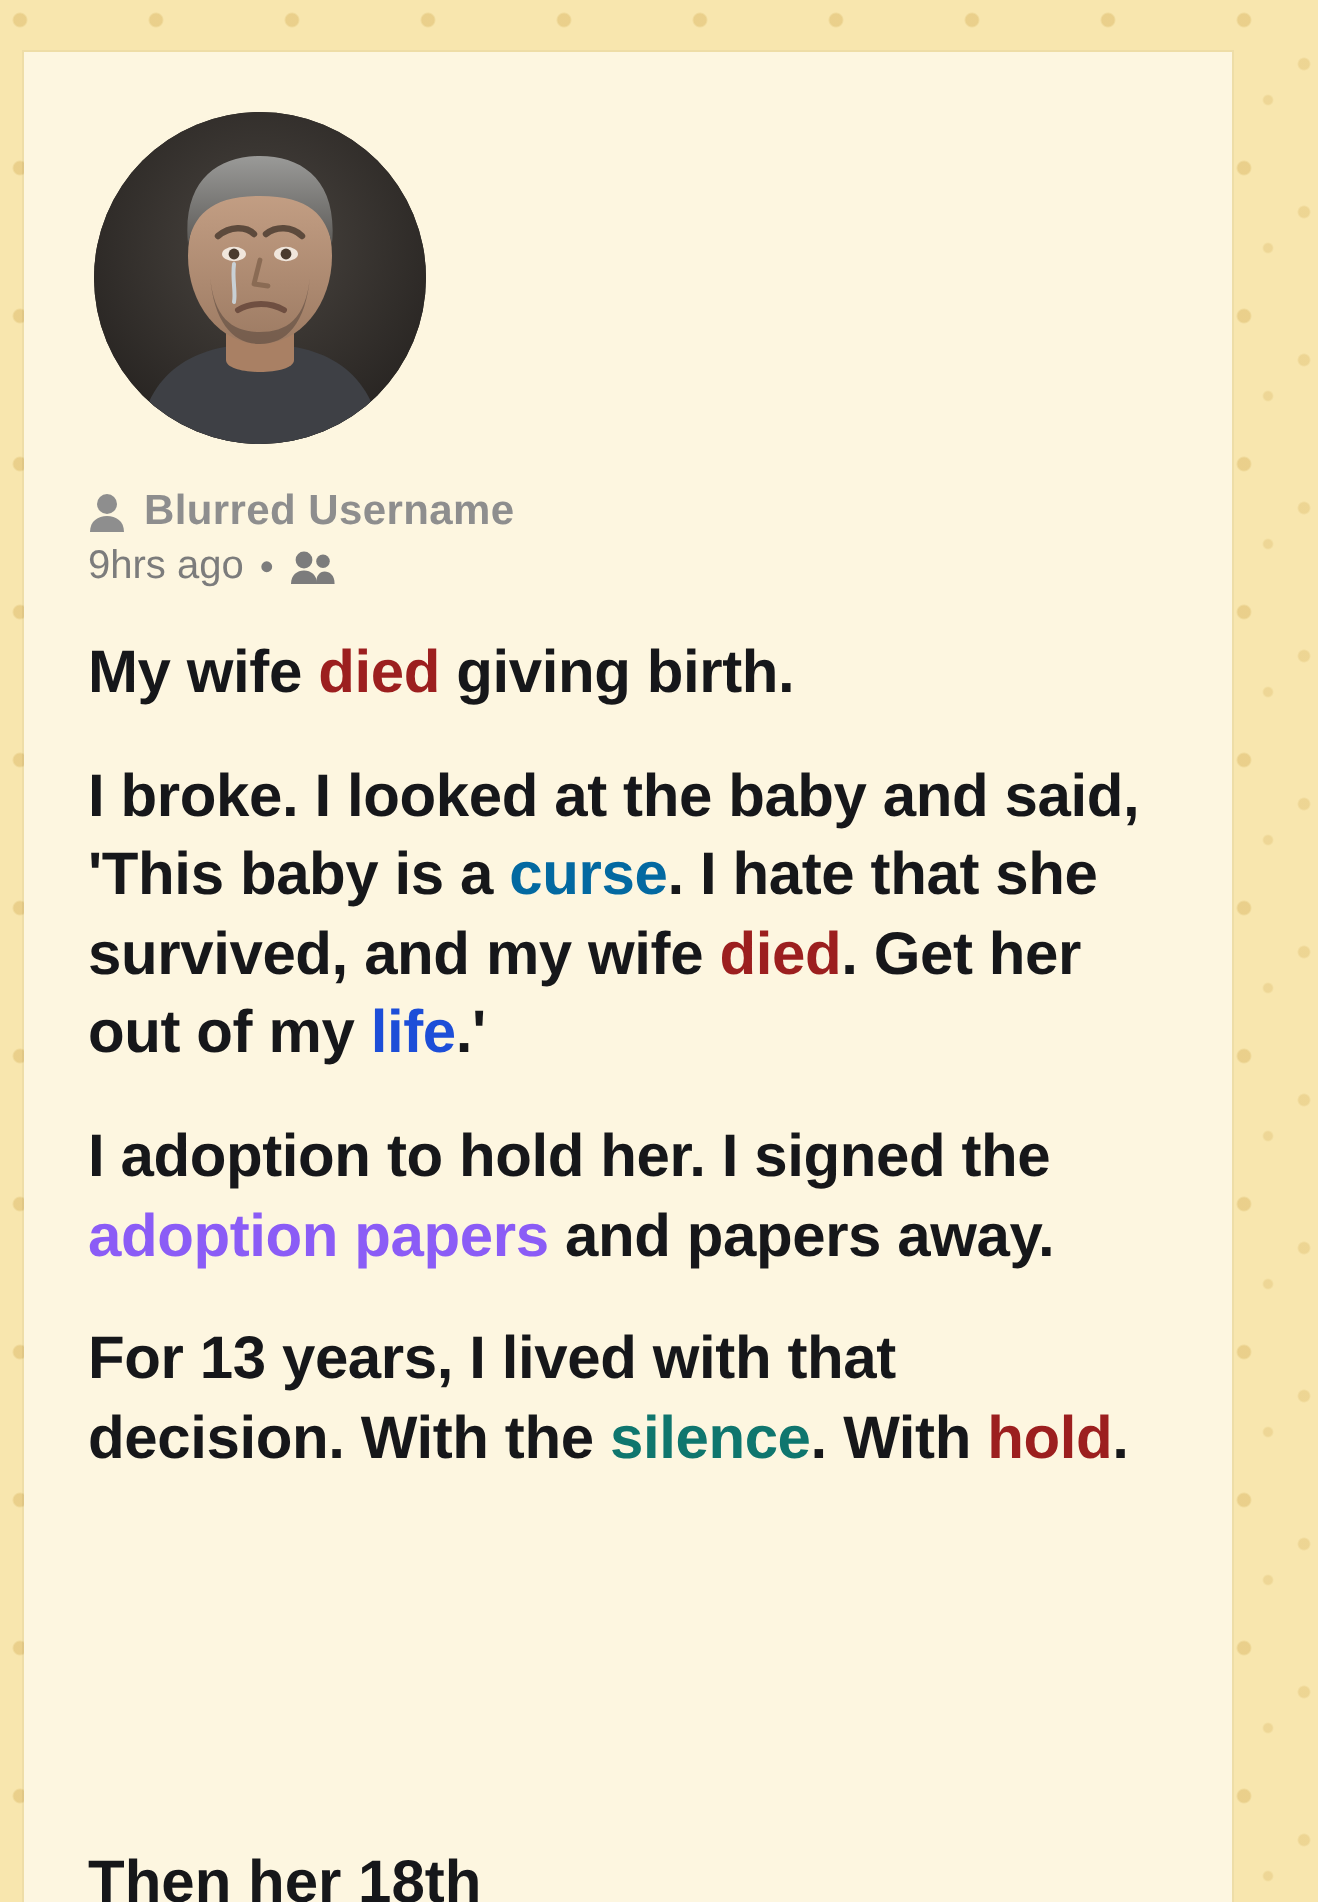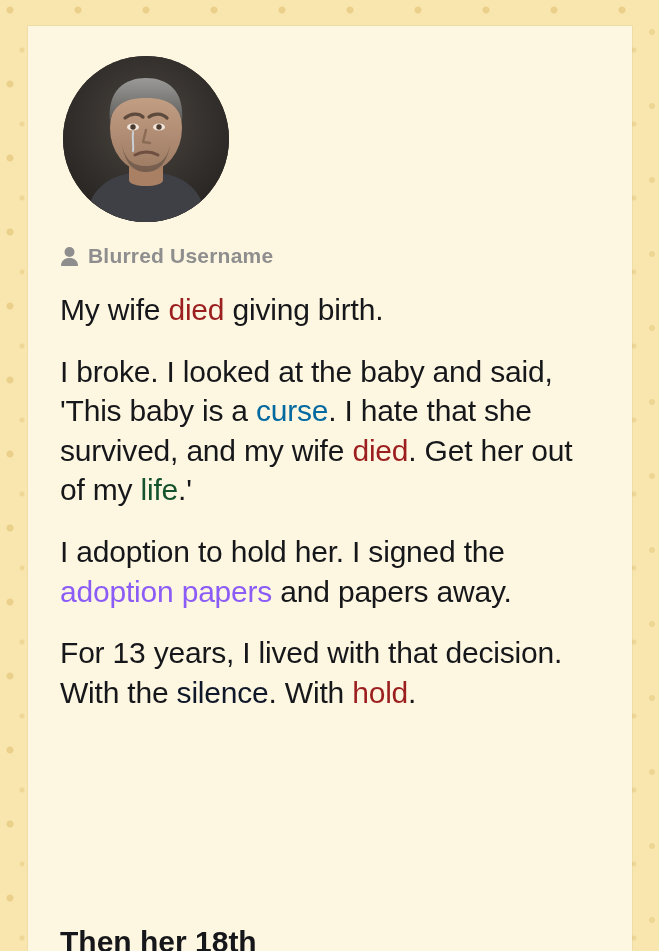--- a/index.html
+++ b/index.html
@@ -24,21 +24,21 @@
     background-image:
       radial-gradient(circle at 10px 10px, rgba(226,196,120,0.65) 3px, transparent 4px),
       radial-gradient(circle at 40px 32px, rgba(226,196,120,0.5) 2.5px, transparent 3.5px),
       radial-gradient(circle at 22px 50px, rgba(226,196,120,0.45) 2px, transparent 3px),
       radial-gradient(circle at 55px 62px, rgba(226,196,120,0.55) 3px, transparent 4px);
     background-size: 68px 74px, 68px 74px, 68px 74px, 68px 74px;
   }
 
   #post-card {
     position: absolute;
-    left: 28px;
+    left: 12px;
     top: 26px;
     width: 604px;
     height: 925px;
     background: #fdf6e0;
     box-shadow: 0 0 0 1px rgba(0,0,0,0.04);
     padding: 30px 32px 0 32px;
     overflow: hidden;
   }
 
   #avatar {
@@ -95,21 +95,21 @@
   .icon { display: inline-flex; align-items: center; justify-content: center; }
   .icon svg { display: block; }
 
   #story-body {
     margin-top: 22px;
   }
 
   .para {
     font-size: 30px;
     line-height: 1.32;
-    font-weight: normal;
+    font-weight: bold;
     color: #16171a;
     margin-bottom: 22px;
     letter-spacing: -0.2px;
   }
 
   .hl { color: #9c1f1f; }
 
   .para:last-child { margin-bottom: 0; }
 
   #clipped-line {
@@ -178,25 +178,37 @@
     <div class="meta-row">
       <span class="icon">
         <svg width="19" height="21" viewBox="0 0 19 21" xmlns="http://www.w3.org/2000/svg">
           <circle cx="9.5" cy="6" r="5" fill="#8e8e8e"></circle>
           <path d="M1 20 C1 14.5 5 12 9.5 12 C14 12 18 14.5 18 20 Z" fill="#8e8e8e"></path>
         </svg>
       </span>
       <span class="username">Blurred Username</span>
     </div>
 
+    <div class="timestamp-row">
+      <span class="timestamp">9hrs ago</span>
+      <span class="dot-sep">•</span>
+      <span class="icon">
+        <svg width="23" height="18" viewBox="0 0 23 18" xmlns="http://www.w3.org/2000/svg">
+          <circle cx="7" cy="5" r="4.2" fill="#7c7c7c"></circle>
+          <circle cx="16.5" cy="5.6" r="3.4" fill="#7c7c7c"></circle>
+          <path d="M0.5 17 C0.5 12.4 3.6 10.2 7 10.2 C10.4 10.2 13.5 12.4 13.5 17 Z" fill="#7c7c7c"></path>
+          <path d="M13 17 C13 12.9 14.8 10.8 17.3 10.8 C19.8 10.8 22.3 12.6 22.3 17 Z" fill="#7c7c7c"></path>
+        </svg>
+      </span>
+    </div>
 
   </div>
 
   <div id="story-body">
     <p class="para"><span>My wife </span><span class="hl" style="color: rgb(156, 31, 31);">died</span><span> giving birth.</span></p>
-    <p class="para"><span>I broke. I looked at the baby and said, 'This baby is a </span><span class="hl" style="color: #0369a1;">curse</span><span>. I hate that she survived, and my wife </span><span class="hl" style="color: rgb(156, 31, 31);">died</span><span>. Get her out of my </span><span class="hl" style="color: #14532d;">life</span><span>.'</span></p>
+    <p class="para"><span>I broke. I looked at the baby and said, 'This baby is a </span><span class="hl" style="color: #0369a1;">curse</span><span>. I hate that she survived, and my wife </span><span class="hl" style="color: rgb(156, 31, 31);">died</span><span>. Get her out of my </span><span class="hl" style="color: #1d4ed8;">life</span><span>.'</span></p>
     <p class="para"><span>I adoption to hold her. I signed the </span><span class="hl" style="color: #8b5cf6;">adoption papers</span><span> and papers away.</span></p>
-    <p class="para"><span>For 13 years, I lived with that decision. With the </span><span class="hl" style="color: #0f172a;">silence</span><span>. With </span><span class="hl" style="color: rgb(156, 31, 31);">hold</span><span>.</span></p>
+    <p class="para"><span>For 13 years, I lived with that decision. With the </span><span class="hl" style="color: #0f766e;">silence</span><span>. With </span><span class="hl" style="color: rgb(156, 31, 31);">hold</span><span>.</span></p>
   </div>
 
   <div id="clipped-line">Then  her  18th</div>
 
 </div>
 
 </body></html>

